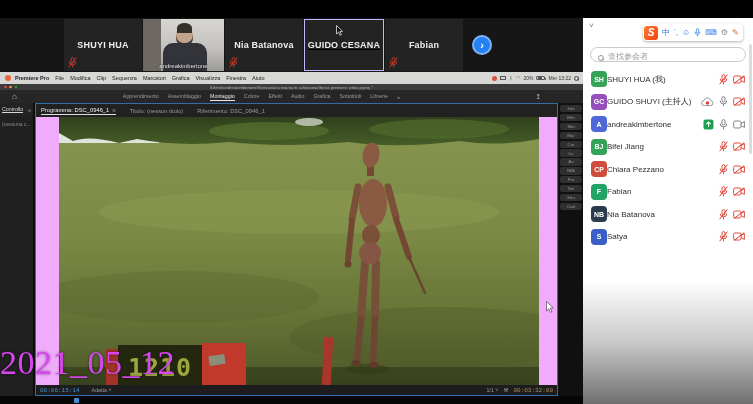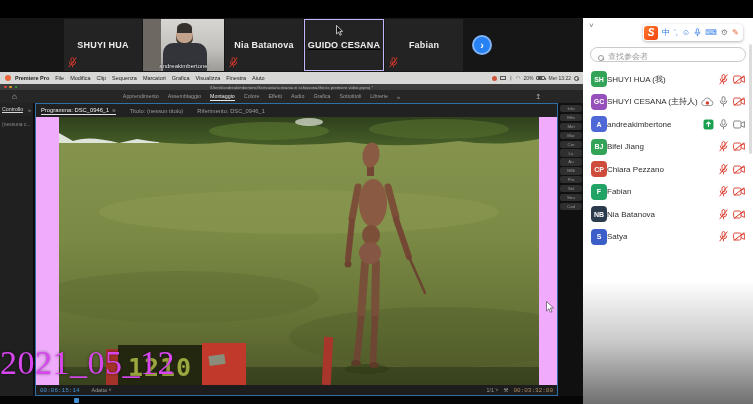--- a/index.html
+++ b/index.html
@@ -386,21 +386,21 @@
           <svg class="ic" width="12" height="9" viewBox="0 0 12 9">
               <rect x="0.6" y="1" width="7.4" height="7" rx="1.5" fill="none" stroke="#d93a2b" stroke-width="0.9"></rect>
               <path d="M8,3.4 L11.4,1.6 V7.4 L8,5.6" fill="none" stroke="#d93a2b" stroke-width="0.9"></path>
               <line x1="0.8" y1="8.6" x2="11.2" y2="0.6" stroke="#d93a2b" stroke-width="1"></line>
             </svg>
         </span>
       </div>
 
       <div class="prow">
         <span class="avatar" style="background: rgb(149, 80, 187);">GC</span>
-        <span class="pname">SHUYI CESANA (主持人)</span>
+        <span class="pname">GUIDO SHUYI (主持人)</span>
         <span class="picons">
           <svg class="ic" width="13" height="10" viewBox="0 0 13 10">
               <path d="M3.4,8.6 a2.6,2.6 0 0 1 -0.3,-5.2 a3.4,3.4 0 0 1 6.6,0.3 a2.3,2.3 0 0 1 -0.5,4.9 z" fill="none" stroke="#8a8a8a" stroke-width="0.9"></path>
               <circle cx="6.4" cy="6" r="1.7" fill="#e03a2f"></circle>
             </svg>
           <svg class="ic" width="9" height="11" viewBox="0 0 9 11">
               <rect x="3" y="0.6" width="3" height="5.4" rx="1.5" fill="none" stroke="#767676" stroke-width="0.9"></rect>
               <path d="M1.2,4.6 a3.3,3.3 0 0 0 6.6,0" fill="none" stroke="#767676" stroke-width="0.9"></path>
               <line x1="4.5" y1="8" x2="4.5" y2="10.3" stroke="#767676" stroke-width="0.9"></line>
             </svg>

